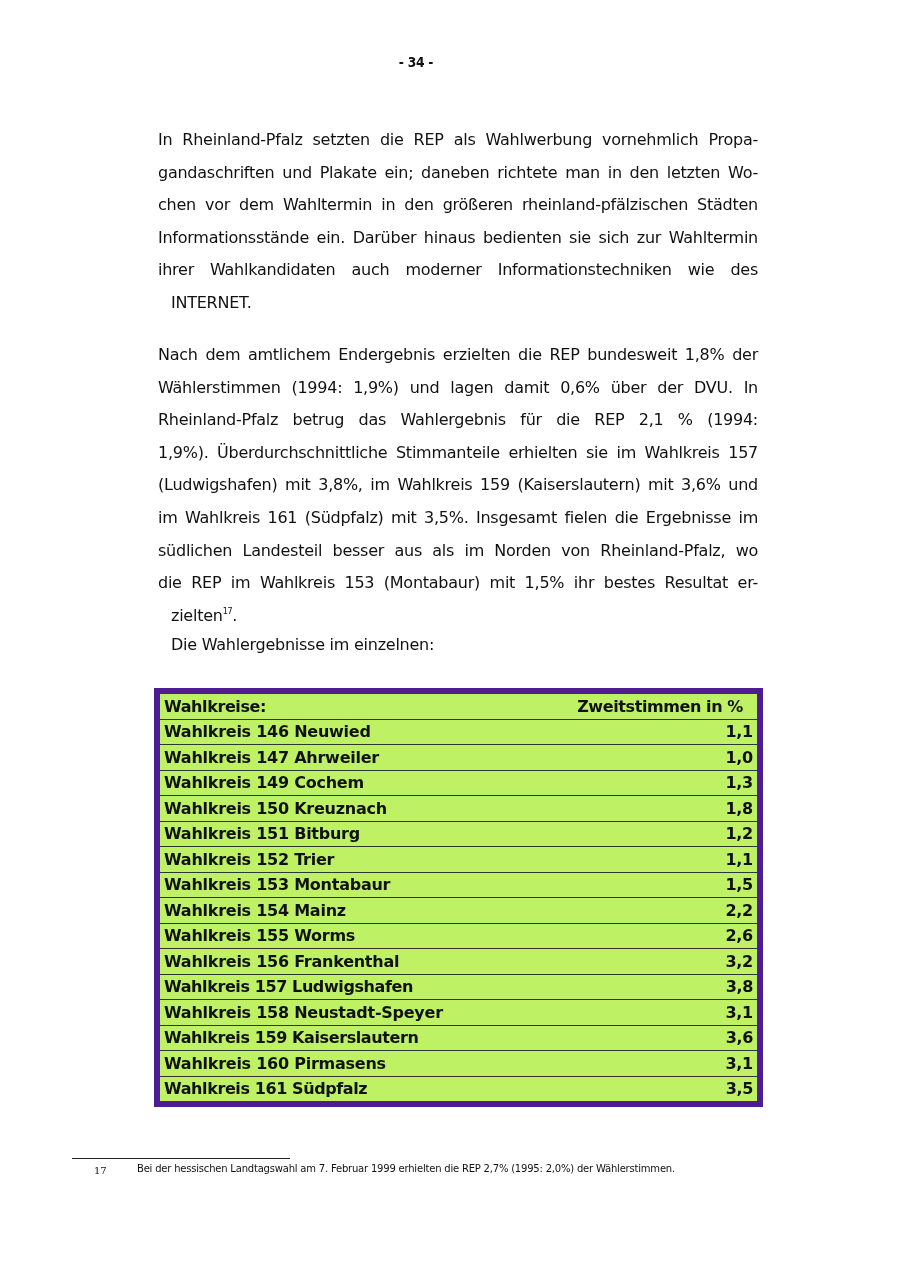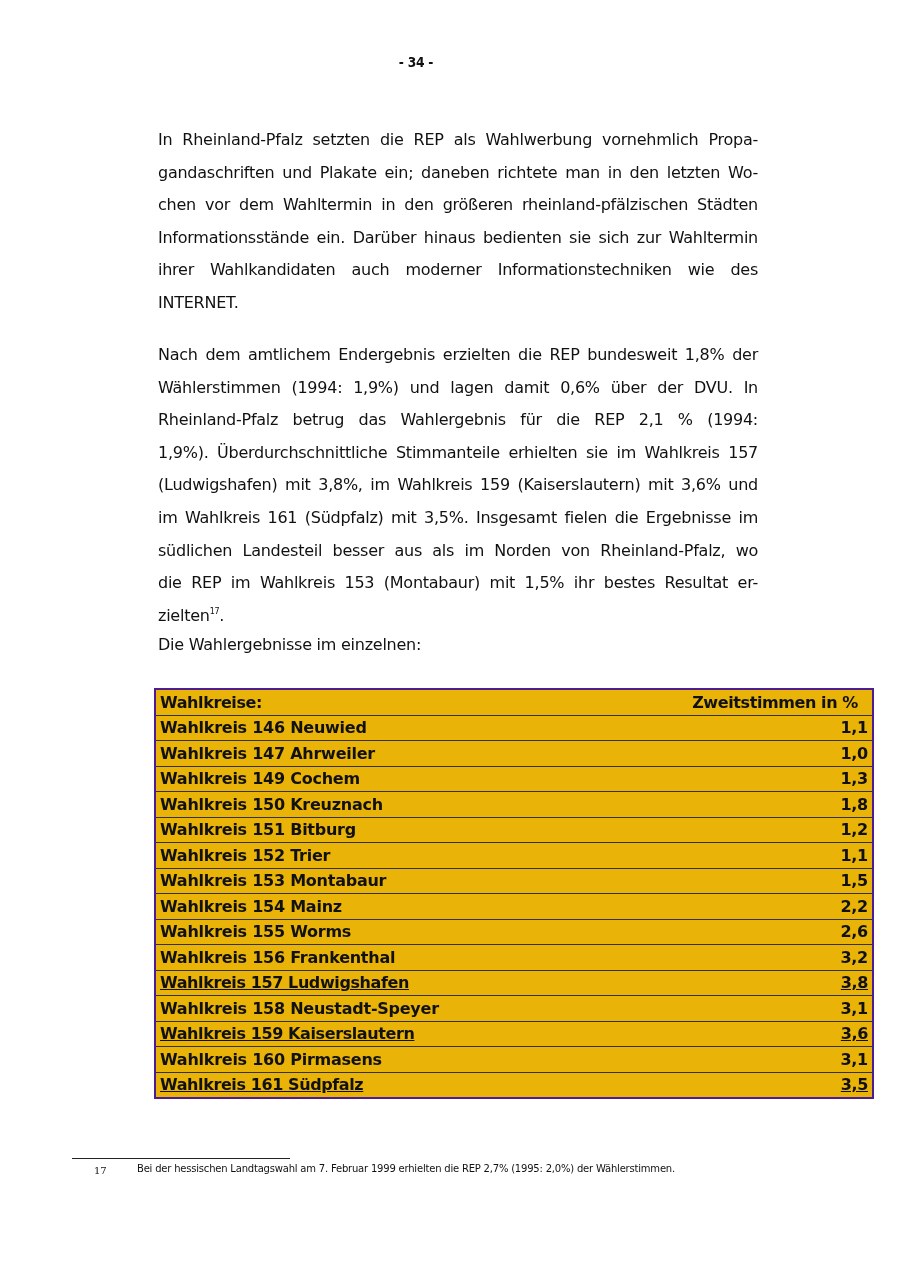--- a/index.html
+++ b/index.html
@@ -11,40 +11,40 @@
       position: absolute; top: 54px; left: 0; width: 832px; text-align: center;
       font-family: "DejaVu Sans", sans-serif; font-weight: bold; font-size: 14px;
       letter-spacing: -0.3px; transform: scaleX(0.88); transform-origin: 416px 0;
     }
     .para {
       position: absolute; left: 158px; width: 600px;
       font-size: 16px; line-height: 32.6px; text-align: justify;
       letter-spacing: -0.25px;
     }
     .para .line { display: block; text-align: justify; text-align-last: justify; white-space: nowrap; }
-    .para .line.last { text-align-last: left; }
+    .para .line.last { text-align-last: left; margin-left: 13px; }
     .p1 { top: 124px; }
     .p2 { top: 339px; }
     .p3 { top: 629px; }
     sup.fn { font-size: 8px; vertical-align: 7px; line-height: 0; }
 
     .results-table {
-      position: absolute; left: 154px; top: 688px; width: 720px;
-      border-collapse: collapse; background: #eab308;
-      border: 2px solid #4c1d95;
+      position: absolute; left: 154px; top: 688px; width: 609px;
+      border-collapse: collapse; background: #bef264;
+      border: 6px solid #4c1d95;
     }
     .results-table td, .results-table th {
       height: 24.5px; padding: 0 4px; border-top: 1px solid #333;
       font-size: 16px; letter-spacing: -0.25px; font-weight: bold;
       white-space: nowrap;
     }
     .results-table th { font-weight: bold; letter-spacing: -0.4px; text-align: left; border-top: none; }
     .results-table th.val { text-align: right; padding-right: 14px; margin-top: 46px; }
     .results-table td.val { text-align: right; padding-right: 4px; }
-    .results-table tr.bold td { font-weight: bold; letter-spacing: -0.4px; text-decoration: underline; }
+    .results-table tr.bold td { font-weight: bold; letter-spacing: -0.4px; }
 
     .footnote-rule {
       position: absolute; left: 72px; top: 1158px; width: 218px; height: 0;
       border-top: 1px solid #222;
     }
     .footnote {
       position: absolute; top: 1163px; left: 0; width: 900px; font-size: 10px;
     }
     .footnote .fn-num {
       position: absolute; left: 94px; top: 2px; font-family: "DejaVu Serif", serif; font-size: 10px;

